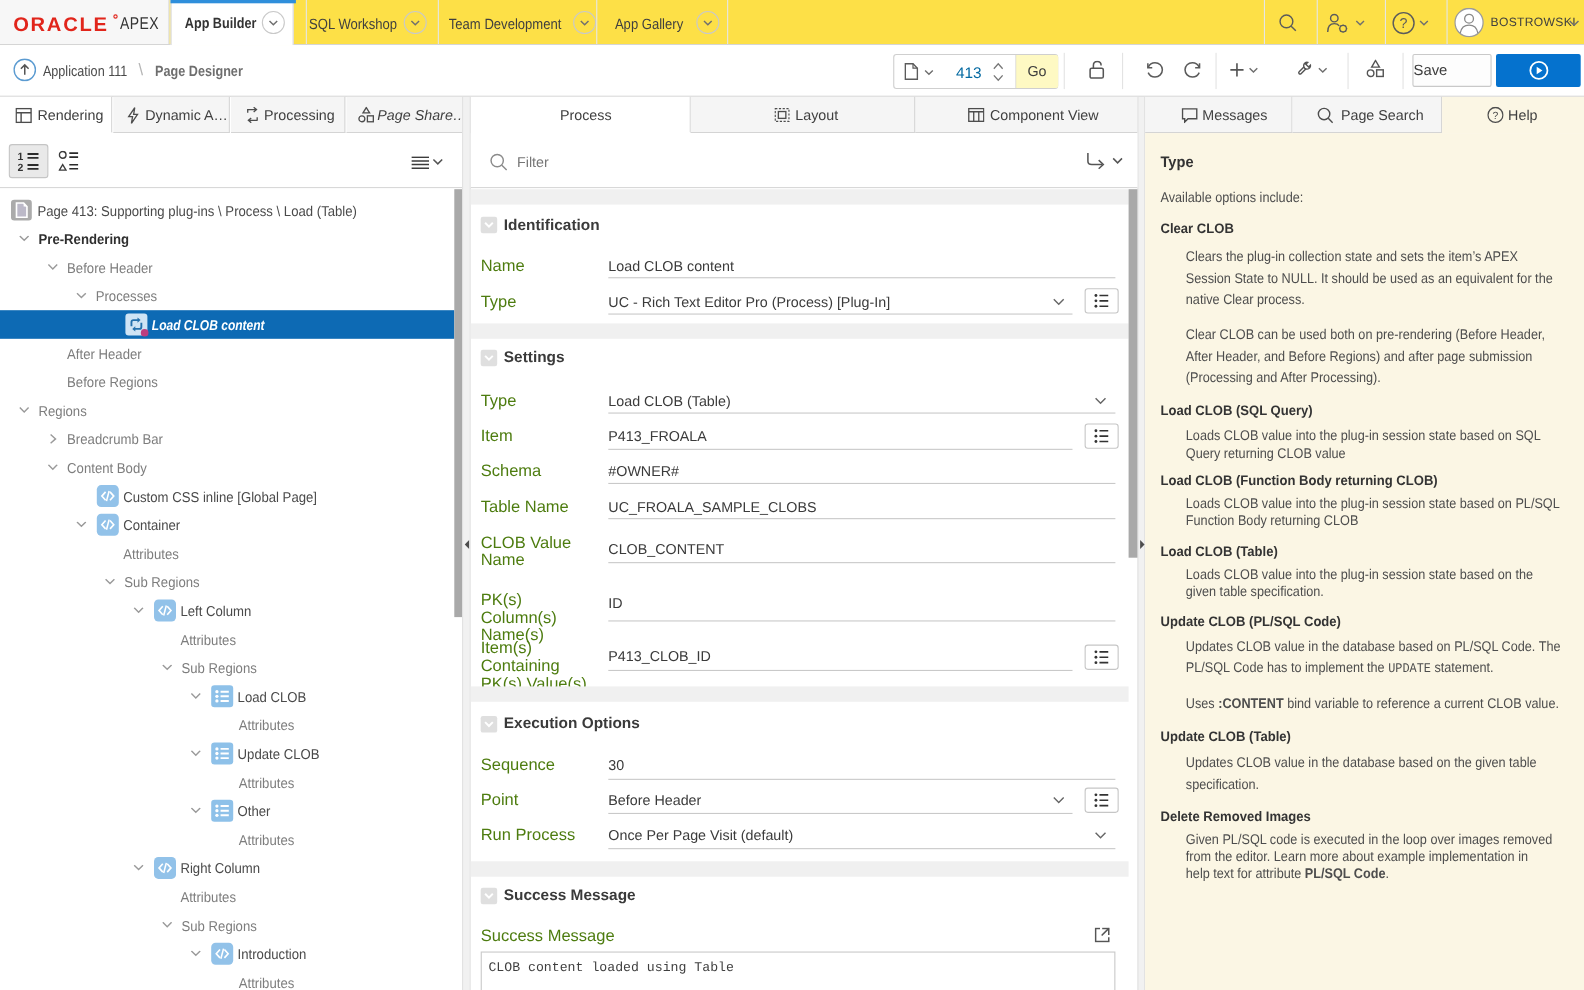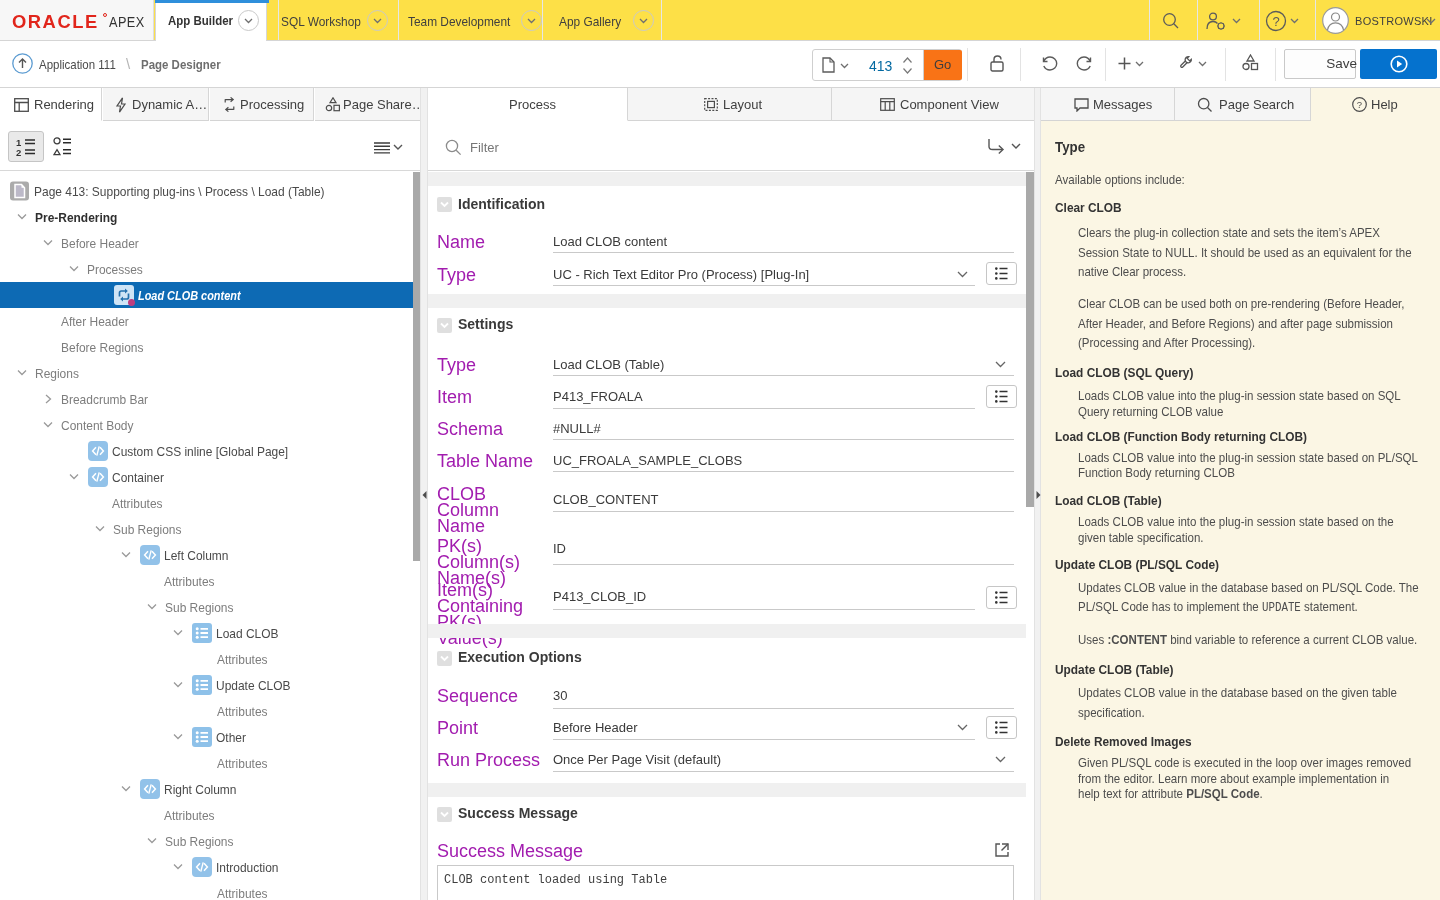--- a/index.html
+++ b/index.html
@@ -45,21 +45,21 @@
 .tchev { position:absolute; top:10px; width:10px; height:6px; }
 .ticon { position:absolute; top:3px; width:20px; height:20px; border-radius:4px;
   background:#92c2e9; }
 
 
 #mform { position:absolute; left:428px; top:172px; width:598px; height:728px; background:#fff; }
 .band { position:absolute; left:0; width:598px; height:14px; background:#f0f0f0; }
 .sechead { position:absolute; left:9px; font-size:14px; font-weight:bold; color:#3a3a3a; }
 .secbtn { position:absolute; left:9px; width:15px; height:15px; background:#dfdfdf;
   border-radius:2px; }
-.flabel { position:absolute; left:9px; font-size:18px; color:#a21caf; line-height:16px; }
+.flabel { position:absolute; left:9px; font-size:15px; color:#4d7c0f; line-height:16px; }
 .fvalue { position:absolute; left:125px; font-size:13px; color:#3b3b3b; white-space:nowrap; }
 .uline { position:absolute; left:125px; height:1px; background:#c9c9c9; }
 .lovbtn { position:absolute; width:31px; height:23px; border:1px solid #c6c6c6;
   border-radius:3px; background:#fff; }
 .selchev { position:absolute; width:11px; height:7px; }
 
 
 #help { position:absolute; left:1041px; top:121px; width:399px; height:779px;
   background:#fbf6e4; }
 .hh { position:absolute; left:14px; font-size:12.5px; font-weight:bold; color:#333;
@@ -160,21 +160,21 @@
     <svg class="abs" style="left:27px; top:13px;" width="9" height="6" viewBox="0 0 9 6">
           <path d="M1 1 L4.5 4.5 L8 1" fill="none" stroke="#6f6f6f" stroke-width="1.3"></path>
         </svg>
     <div class="abs nw" style="left:56px; top:8px; font-size:14px; color:#0369a1;">413</div>
     <svg class="abs" style="left:89px; top:6px;" width="11" height="8" viewBox="0 0 11 8">
           <path d="M1.5 6.5 L5.5 2 L9.5 6.5" fill="none" stroke="#787878" stroke-width="1.2"></path>
         </svg>
     <svg class="abs" style="left:89px; top:17px;" width="11" height="8" viewBox="0 0 11 8">
           <path d="M1.5 1.5 L5.5 6 L9.5 1.5" fill="none" stroke="#787878" stroke-width="1.2"></path>
         </svg>
-    <div class="abs" style="left:110px; top:0; width:39px; height:30px; background:#f97316; border-left:1px solid #cfcfcf; border-radius:0 2px 2px 0;">
+    <div class="abs" style="left:110px; top:0; width:39px; height:30px; background:#fef9c3; border-left:1px solid #cfcfcf; border-radius:0 2px 2px 0;">
       <div class="abs nw" style="left:10px; top:7px; font-size:13px; color:#3d3d3d;">Go</div>
     </div>
   </div>
   <div class="b2sep" style="left:967px;"></div>
   <svg class="abs" style="left:990px; top:14px;" width="15" height="17" viewBox="0 0 15 17">
         <rect x="1" y="7" width="12" height="9" rx="1.5" fill="none" stroke="#555" stroke-width="1.4"></rect>
         <path d="M4 7 L4 4.5 C4 2.3 5.5 1 7.5 1 C9.5 1 11 2.3 11 4.5" fill="none" stroke="#555" stroke-width="1.4"></path>
       </svg>
   <div class="b2sep" style="left:1020px;"></div>
   <svg class="abs" style="left:1040px; top:14px;" width="18" height="17" viewBox="0 0 18 17">
@@ -202,21 +202,21 @@
         <path d="M1 1 L4.5 4.5 L8 1" fill="none" stroke="#6f6f6f" stroke-width="1.3"></path>
       </svg>
   <div class="b2sep" style="left:1225px;"></div>
   <svg class="abs" style="left:1242px; top:13px;" width="17" height="17" viewBox="0 0 17 17">
         <path d="M8.5 1 L12 7 L5 7 Z" fill="none" stroke="#555" stroke-width="1.3"></path>
         <circle cx="4" cy="12.5" r="3" fill="none" stroke="#555" stroke-width="1.3"></circle>
         <rect x="9.5" y="9.5" width="6" height="6" fill="none" stroke="#555" stroke-width="1.3"></rect>
       </svg>
   <div class="b2sep" style="left:1275px;"></div>
   <div class="abs" style="left:1284px; top:8px; width:72px; height:30px; background:#fdfdfd; border:1px solid #c9c9c9; border-radius:2px;">
-    <div class="abs" style="left:0; top:6px; width:72px; text-align:right; font-size:13.5px; color:#3d3d3d;">Save</div>
+    <div class="abs" style="left:0; top:6px; width:72px; text-align:left; font-size:13.5px; color:#3d3d3d;">Save</div>
   </div>
   <div class="abs" style="left:1360px; top:8px; width:77px; height:30px; background:#0572ce; border-radius:2px;">
     <svg class="abs" style="left:30px; top:6px;" width="18" height="18" viewBox="0 0 18 18">
           <circle cx="9" cy="9" r="7.8" fill="none" stroke="#fff" stroke-width="1.6"></circle>
           <path d="M7 5.6 L12.2 9 L7 12.4 Z" fill="#fff"></path>
         </svg>
   </div>
 </div>
 
 <div class="ptab active" style="left:0; width:102px; border-right:1px solid #d6d6d6;">
@@ -232,21 +232,21 @@
       </svg>
   <div class="lbl" style="left:29px;">Dynamic A…</div>
 </div>
 <div class="ptab" style="left:210px; width:104px; border-right:1px solid #d6d6d6;">
   <svg class="abs" style="left:12px; top:9px;" width="15" height="15" viewBox="0 0 15 15">
         <path d="M3.2 5.4 L3.2 2.2 M3.2 2.6 L11 2.6 M8.6 0.4 L11.2 2.6 L8.6 4.8" fill="none" stroke="#4d4d4d" stroke-width="1.2"></path>
         <path d="M11.8 9.6 L11.8 12.8 M11.8 12.4 L4 12.4 M6.4 10.2 L3.8 12.4 L6.4 14.6" fill="none" stroke="#4d4d4d" stroke-width="1.2"></path>
       </svg>
   <div class="lbl" style="left:30px;">Processing</div>
 </div>
-<div class="ptab" style="left:315px; width:105px;">
+<div class="ptab" style="left:315px; width:105px;font-style:italic;">
   <svg class="abs" style="left:10px; top:9px;" width="16" height="15" viewBox="0 0 16 15">
         <path d="M8 0.8 L11 5.6 L5 5.6 Z" fill="none" stroke="#4d4d4d" stroke-width="1.2"></path>
         <circle cx="4" cy="11" r="2.7" fill="none" stroke="#4d4d4d" stroke-width="1.2"></circle>
         <rect x="9" y="8.3" width="5.4" height="5.4" fill="none" stroke="#4d4d4d" stroke-width="1.2"></rect>
       </svg>
   <div class="lbl" style="left:28px;">Page Share…</div>
 </div>
 
 <div class="ptab active" style="left:428px; width:200px; border-right:1px solid #d6d6d6;">
   <div class="lbl" style="left:81px;">Process</div>
@@ -572,26 +572,26 @@
 <div class="uline" style="top:236px; width:422px;"></div>
 <div class="lovbtn" style="left:558px; top:213px;">
         <svg width="29" height="21" viewBox="0 0 29 21" style="position:absolute;left:0;top:0;">
           <circle cx="9.3" cy="5.6" r="1.3" fill="#333"></circle>
           <circle cx="9.3" cy="10.5" r="1.3" fill="#333"></circle>
           <circle cx="9.3" cy="15.4" r="1.3" fill="#333"></circle>
           <path d="M12.5 5.6 L20.5 5.6 M12.5 10.5 L20.5 10.5 M12.5 15.4 L20.5 15.4" stroke="#333" stroke-width="1.5"></path>
         </svg>
       </div>
 <div class="flabel nw" style="top:249px;">Schema</div>
-<div class="fvalue" style="top:249px;">#NULL#</div>
+<div class="fvalue" style="top:249px;">#OWNER#</div>
 <div class="uline" style="top:267px; width:461px;"></div>
 <div class="flabel nw" style="top:281px;">Table Name</div>
 <div class="fvalue" style="top:281px;">UC_FROALA_SAMPLE_CLOBS</div>
 <div class="uline" style="top:299px; width:461px;"></div>
-<div class="flabel" style="top:314px; width:110px;">CLOB Column Name</div>
+<div class="flabel" style="top:314px; width:110px;">CLOB Value Name</div>
 <div class="fvalue" style="top:320px;">CLOB_CONTENT</div>
 <div class="uline" style="top:339px; width:461px;"></div>
 <div class="flabel" style="top:366px; width:110px;">PK(s) Column(s) Name(s)</div>
 <div class="fvalue" style="top:369px;">ID</div>
 <div class="uline" style="top:392px; width:461px;"></div>
 <div class="flabel" style="top:410px; width:112px;">Item(s) Containing PK(s) Value(s)</div>
 <div class="fvalue" style="top:417px;">P413_CLOB_ID</div>
 <div class="uline" style="top:437px; width:422px;"></div>
 <div class="lovbtn" style="left:558px; top:414px;">
         <svg width="29" height="21" viewBox="0 0 29 21" style="position:absolute;left:0;top:0;">

